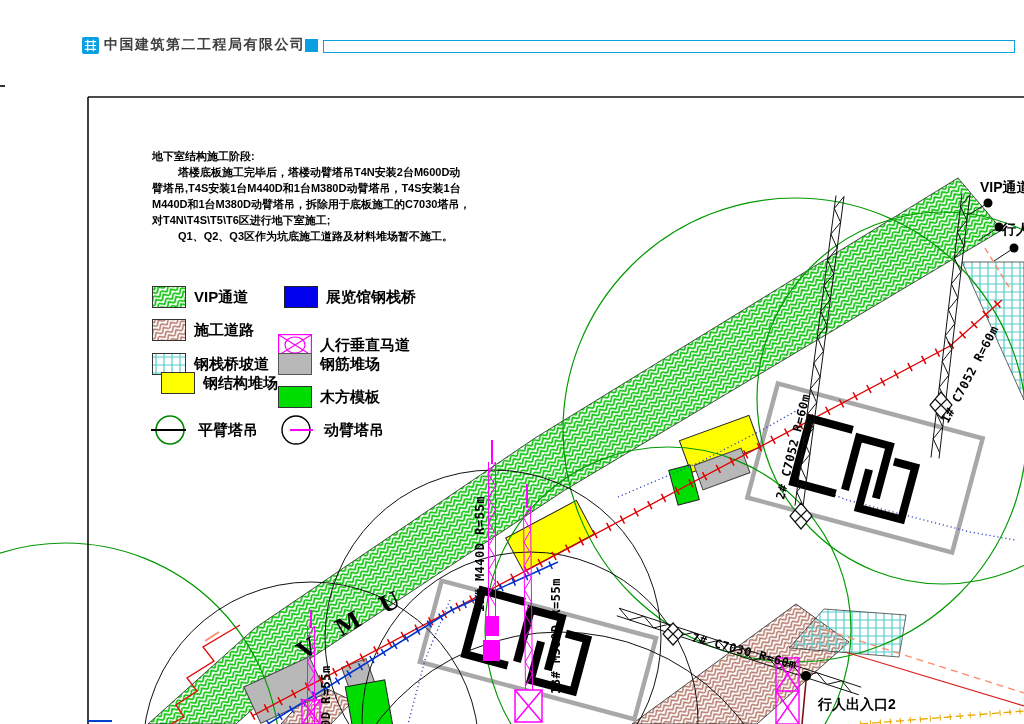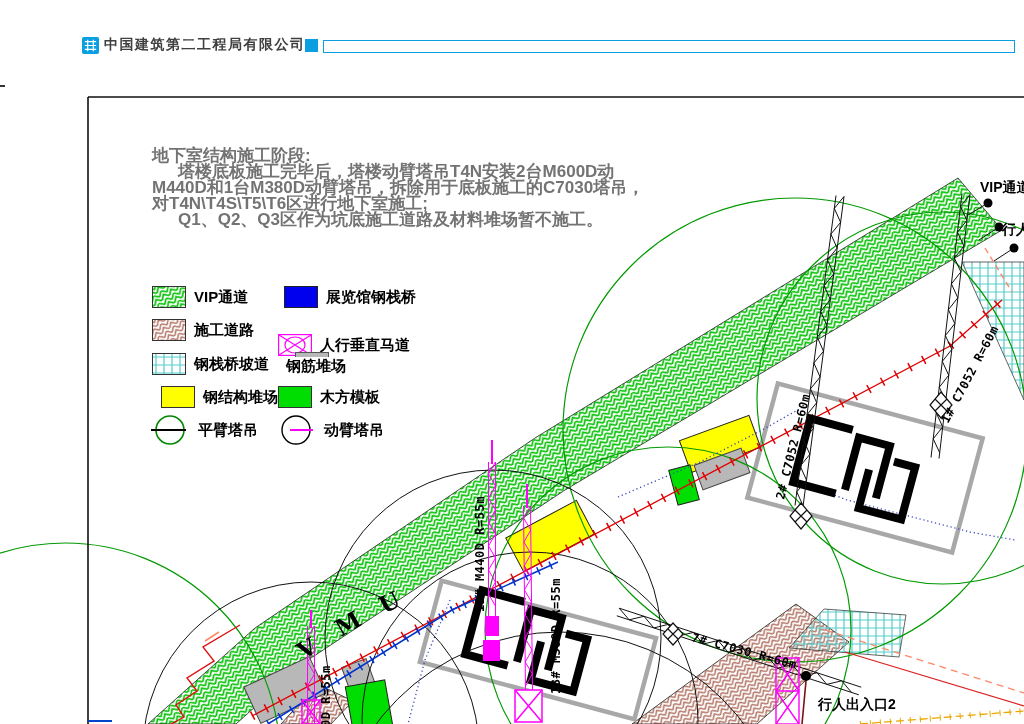--- a/index.html
+++ b/index.html
@@ -8,30 +8,30 @@
   
   #hdr{position:absolute;left:0;top:0;width:1024px;height:70px;}
   #hdr .logo{position:absolute;left:82px;top:37px;width:17px;height:17px;}
   #hdr .cname{position:absolute;left:104px;top:36px;font-size:14px;font-weight:bold;
         color:#404040;letter-spacing:1.5px;white-space:nowrap;}
   #hdr .sq{position:absolute;left:305px;top:39px;width:13px;height:13px;background:#0a9fe0;}
   #hdr .bar{position:absolute;left:323px;top:40px;width:690px;height:11px;border:1.2px solid #0a9fe0;}
   
   #map{position:absolute;left:0;top:0;}
   
-  #notes{position:absolute;left:152px;top:148px;width:345px;font-size:17px;font-weight:bold;
-        color:#737373;line-height:16px;white-space:nowrap;}
+  #notes{position:absolute;left:152px;top:148px;width:345px;font-size:11px;font-weight:bold;
+        color:#000000;line-height:16px;white-space:nowrap;}
   #notes .indent{text-indent:26px;}
   
   .lgd{position:absolute;display:flex;align-items:center;height:24px;}
   .lgd .lbl{margin-left:8px;font-size:15px;font-weight:bold;color:#000;white-space:nowrap;}
   .l0{left:152px;top:285px;}  .l1{left:284px;top:285px;}
   .l2{left:152px;top:318px;}  .l3{left:278px;top:318px;margin-top:15px;}
-  .l4{left:152px;top:352px;}  .l5{left:278px;top:352px;flex-direction:column;}
-  .l6{left:152px;top:385px;padding-left:9px;}  .l7{left:278px;top:385px;}
+  .l4{left:152px;top:352px;}  .l5{left:278px;top:352px;}
+  .l6{left:152px;top:371px;padding-left:9px;}  .l7{left:278px;top:385px;}
   .l8{left:150px;top:410px;height:40px;} .l9{left:276px;top:410px;height:40px;}
   svg text{font-weight:bold;fill:#000;}
   .cad{font-family:"DejaVu Sans Mono",monospace;font-size:12px;letter-spacing:0.5px;}
   .cjk{font-family:"Liberation Sans",sans-serif;font-size:14px;}
   .ltr{font-family:"DejaVu Serif",serif;font-size:23px;font-weight:600;}
 </style>
 </head>
 <body>
 
 <div id="page">
@@ -208,20 +208,21 @@
       <path d="M3,5 H15 M3,9 H15 M3,13 H15 M6,3 V15 M12,3 V15" stroke="#fff" stroke-width="1.3" fill="none"></path>
     </svg>
     <span class="cname">中国建筑第二工程局有限公司</span>
     <span class="sq"></span>
     <span class="bar"></span>
   </div>
 
   <div id="notes">
     <div>地下室结构施工阶段:</div>
     <div class="indent">塔楼底板施工完毕后，塔楼动臂塔吊T4N安装2台M600D动</div>
+    <div>臂塔吊,T4S安装1台M440D和1台M380D动臂塔吊，T4S安装1台</div>
     <div>M440D和1台M380D动臂塔吊，拆除用于底板施工的C7030塔吊，</div>
     <div>对T4N\T4S\T5\T6区进行地下室施工;</div>
     <div class="indent">Q1、Q2、Q3区作为坑底施工道路及材料堆场暂不施工。</div>
   </div>
 
   <div class="lgd l0">
     <svg width="34" height="22">
       <rect x="0.5" y="0.5" width="33" height="21" fill="url(#hGreen)" stroke="#333"></rect>
       </svg>
     <span class="lbl">VIP通道</span>

